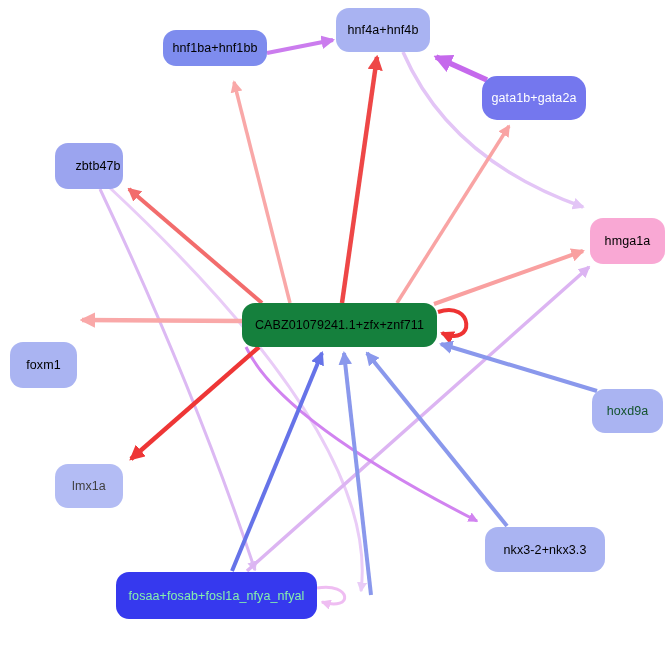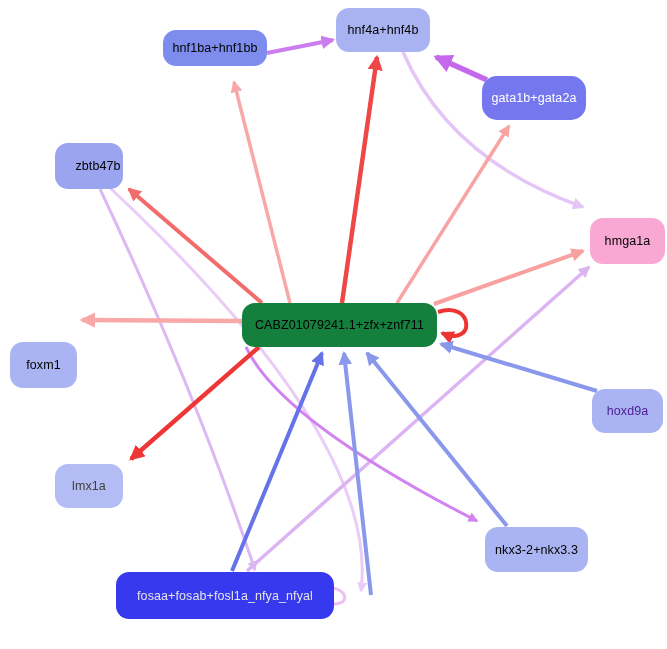--- a/index.html
+++ b/index.html
@@ -127,25 +127,25 @@
     </div>
     <div class="node" style="left: 590px; top: 218px; width: 75px; height: 46px; background: #f9a8d4; color: rgb(0, 0, 0);">
       <span>hmga1a</span>
     </div>
     <div class="node" style="left: 10px; top: 302px; width: 67px; height: 46px; background: rgb(170, 180, 242); color: rgb(0, 0, 0); margin-top: 40px;">
       <span>foxm1</span>
     </div>
     <div class="node" style="left: 242px; top: 303px; width: 195px; height: 44px; background: #15803d; color: rgb(0, 0, 0); align-items: center;">
       <span>CABZ01079241.1+zfx+znf711</span>
     </div>
-    <div class="node" style="left: 592px; top: 389px; width: 71px; height: 44px; background: rgb(170, 180, 242); color: #4c1d95;">
+    <div class="node" style="left: 592px; top: 389px; width: 71px; height: 44px; background: rgb(170, 180, 242); color: #14532d;">
       <span>hoxd9a</span>
     </div>
     <div class="node" style="left: 55px; top: 464px; width: 68px; height: 44px; background: rgb(179, 188, 244); color: #404040;">
       <span>lmx1a</span>
     </div>
-    <div class="node" style="left: 485px; top: 527px; width: 103px; height: 45px; background: rgb(170, 180, 242); color: rgb(0, 0, 0);">
+    <div class="node" style="left: 485px; top: 527px; width: 120px; height: 45px; background: rgb(170, 180, 242); color: rgb(0, 0, 0);">
       <span>nkx3-2+nkx3.3</span>
     </div>
-    <div class="node" style="left: 116px; top: 572px; width: 218px; height: 47px; background: rgb(54, 57, 238); color: #e5e5e5;">
+    <div class="node" style="left: 116px; top: 572px; width: 201px; height: 47px; background: rgb(54, 57, 238); color: #86efac;">
       <span>fosaa+fosab+fosl1a_nfya_nfyal</span>
     </div>
   </div>
 
 </body></html>

